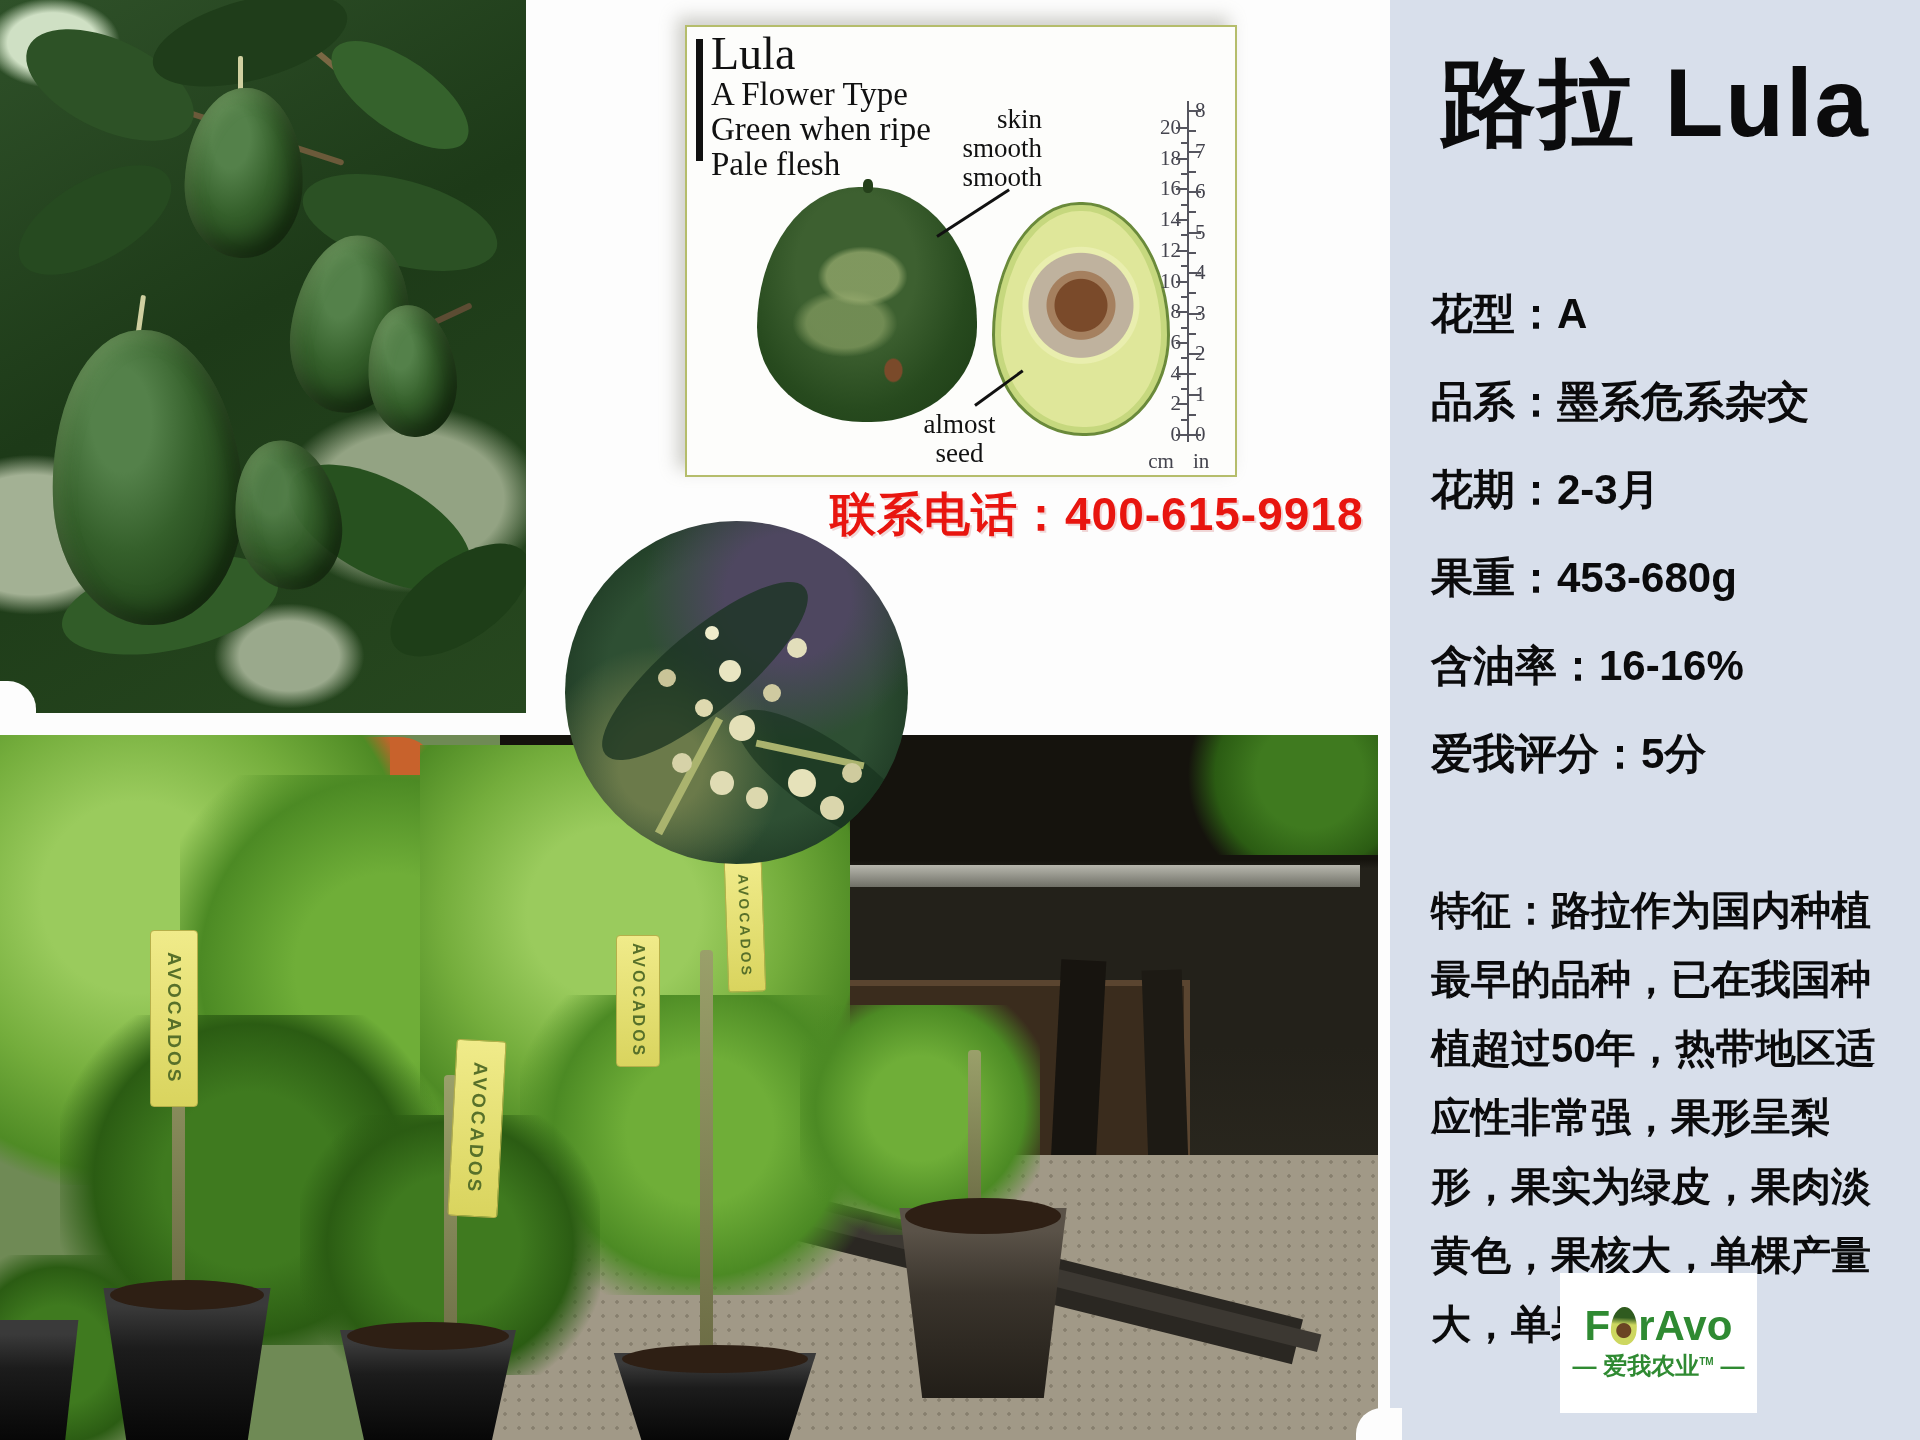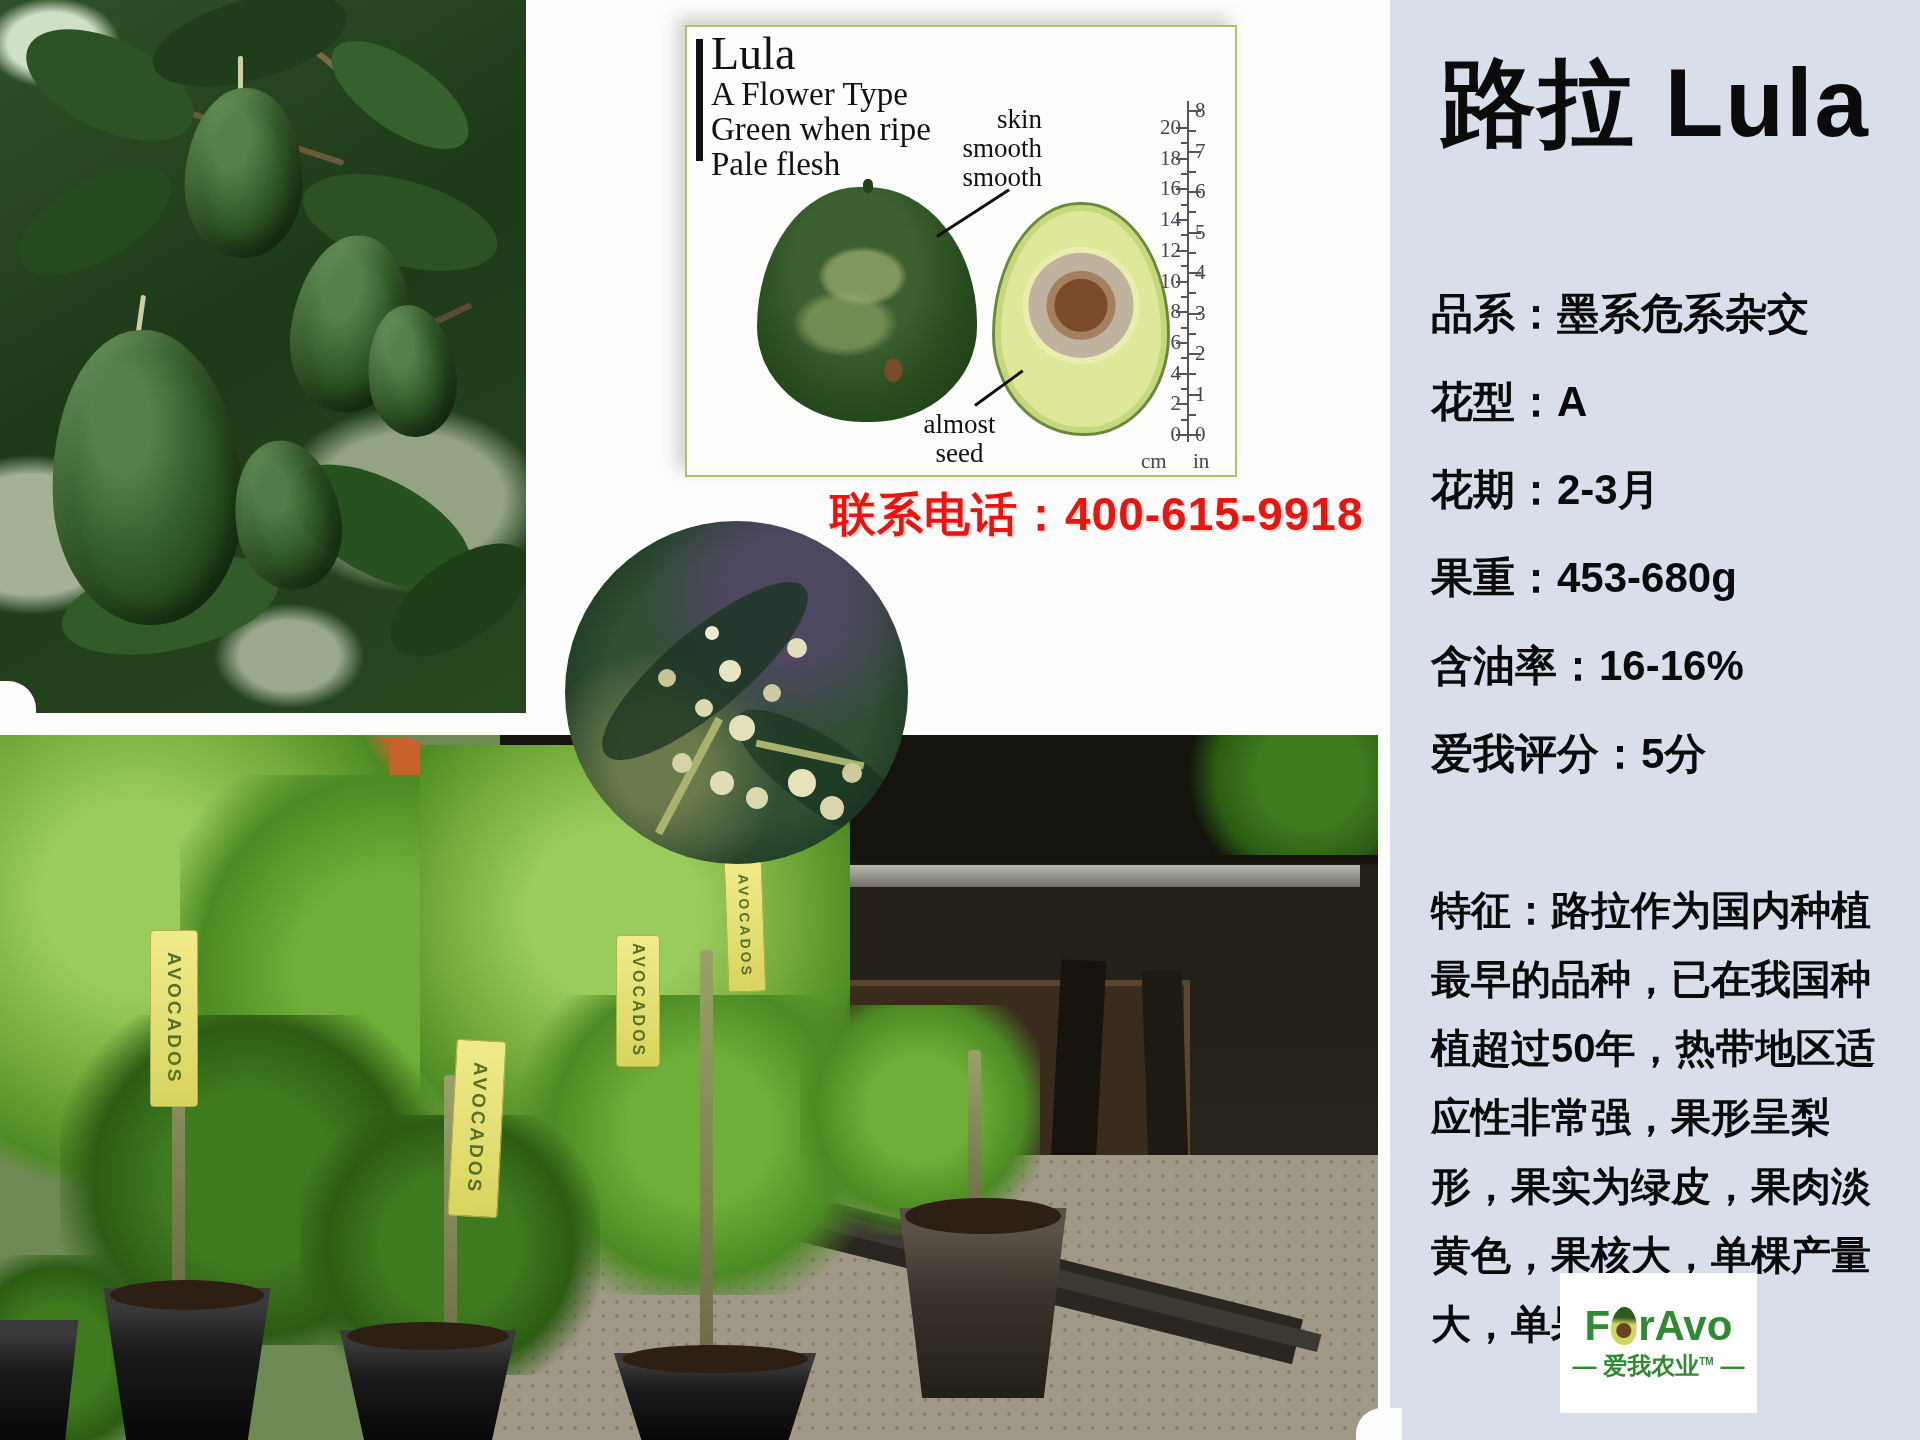--- a/index.html
+++ b/index.html
@@ -53,21 +53,21 @@
     box-shadow:inset 0 0 0 6px #c6d87e;}
 
   
   .ruler{left:440px;top:70px;width:110px;height:390px;font-family:"Liberation Serif",serif;}
   .r-line{position:absolute;left:60px;top:4px;width:2px;height:341px;background:#55555e;}
   .r-label{position:absolute;font-size:21px;color:#44444e;line-height:22px;}
   .r-label.cm{right:56px;text-align:right;}
   .r-label.in{left:68px;}
   .r-tick{position:absolute;height:2px;background:#55555e;}
   .r-unit{position:absolute;top:352px;font-size:21px;color:#44444e;}
-  .r-unit.cm{left:14px;width:40px;text-align:left;}
+  .r-unit.cm{left:14px;width:40px;text-align:center;}
   .r-unit.in{left:66px;}
 
   
   .contact{left:830px;top:484px;font-size:46px;font-weight:bold;color:#e8150f;
     letter-spacing:1px;white-space:nowrap;text-shadow:2px 2px 0 rgba(170,0,0,.15);}
 
   
   .flower-circle{left:565px;top:521px;width:343px;height:343px;border-radius:50%;overflow:hidden;z-index:5;
     background:
       radial-gradient(circle at 65% 22%, #4e4760 0 18%, rgba(78,71,96,0) 42%),
@@ -307,22 +307,22 @@
     <div class="pot" style="left:328px;top:595px;width:200px;height:110px;"></div>
     <div class="soil" style="left:347px;top:587px;width:162px;height:28px;"></div>
     <div class="pot" style="left:600px;top:618px;width:230px;height:87px;"></div>
     <div class="soil" style="left:622px;top:610px;width:186px;height:28px;"></div>
   </div>
   <div class="abs bump-br"></div>
 
   <div class="abs sidebar">
     <div class="abs sb-title">路拉 Lula</div>
     <div class="abs sb-details">
+      <div class="sb-row">花型：A</div>
       <div class="sb-row">品系：墨系危系杂交</div>
-      <div class="sb-row">花型：A</div>
       <div class="sb-row">花期：2-3月</div>
       <div class="sb-row">果重：453-680g</div>
       <div class="sb-row">含油率：16-16%</div>
       <div class="sb-row">爱我评分：5分</div>
     </div>
     <div class="abs sb-feature">特征：路拉作为国内种植最早的品种，已在我国种植超过50年，热带地区适应性非常强，果形呈梨形，果实为绿皮，果肉淡黄色，果核大，单棵产量大，单果重。</div>
     <div class="abs logo-box">
       <div class="logo-brand">
         <span>F</span>
           <span class="logo-avo"></span>

